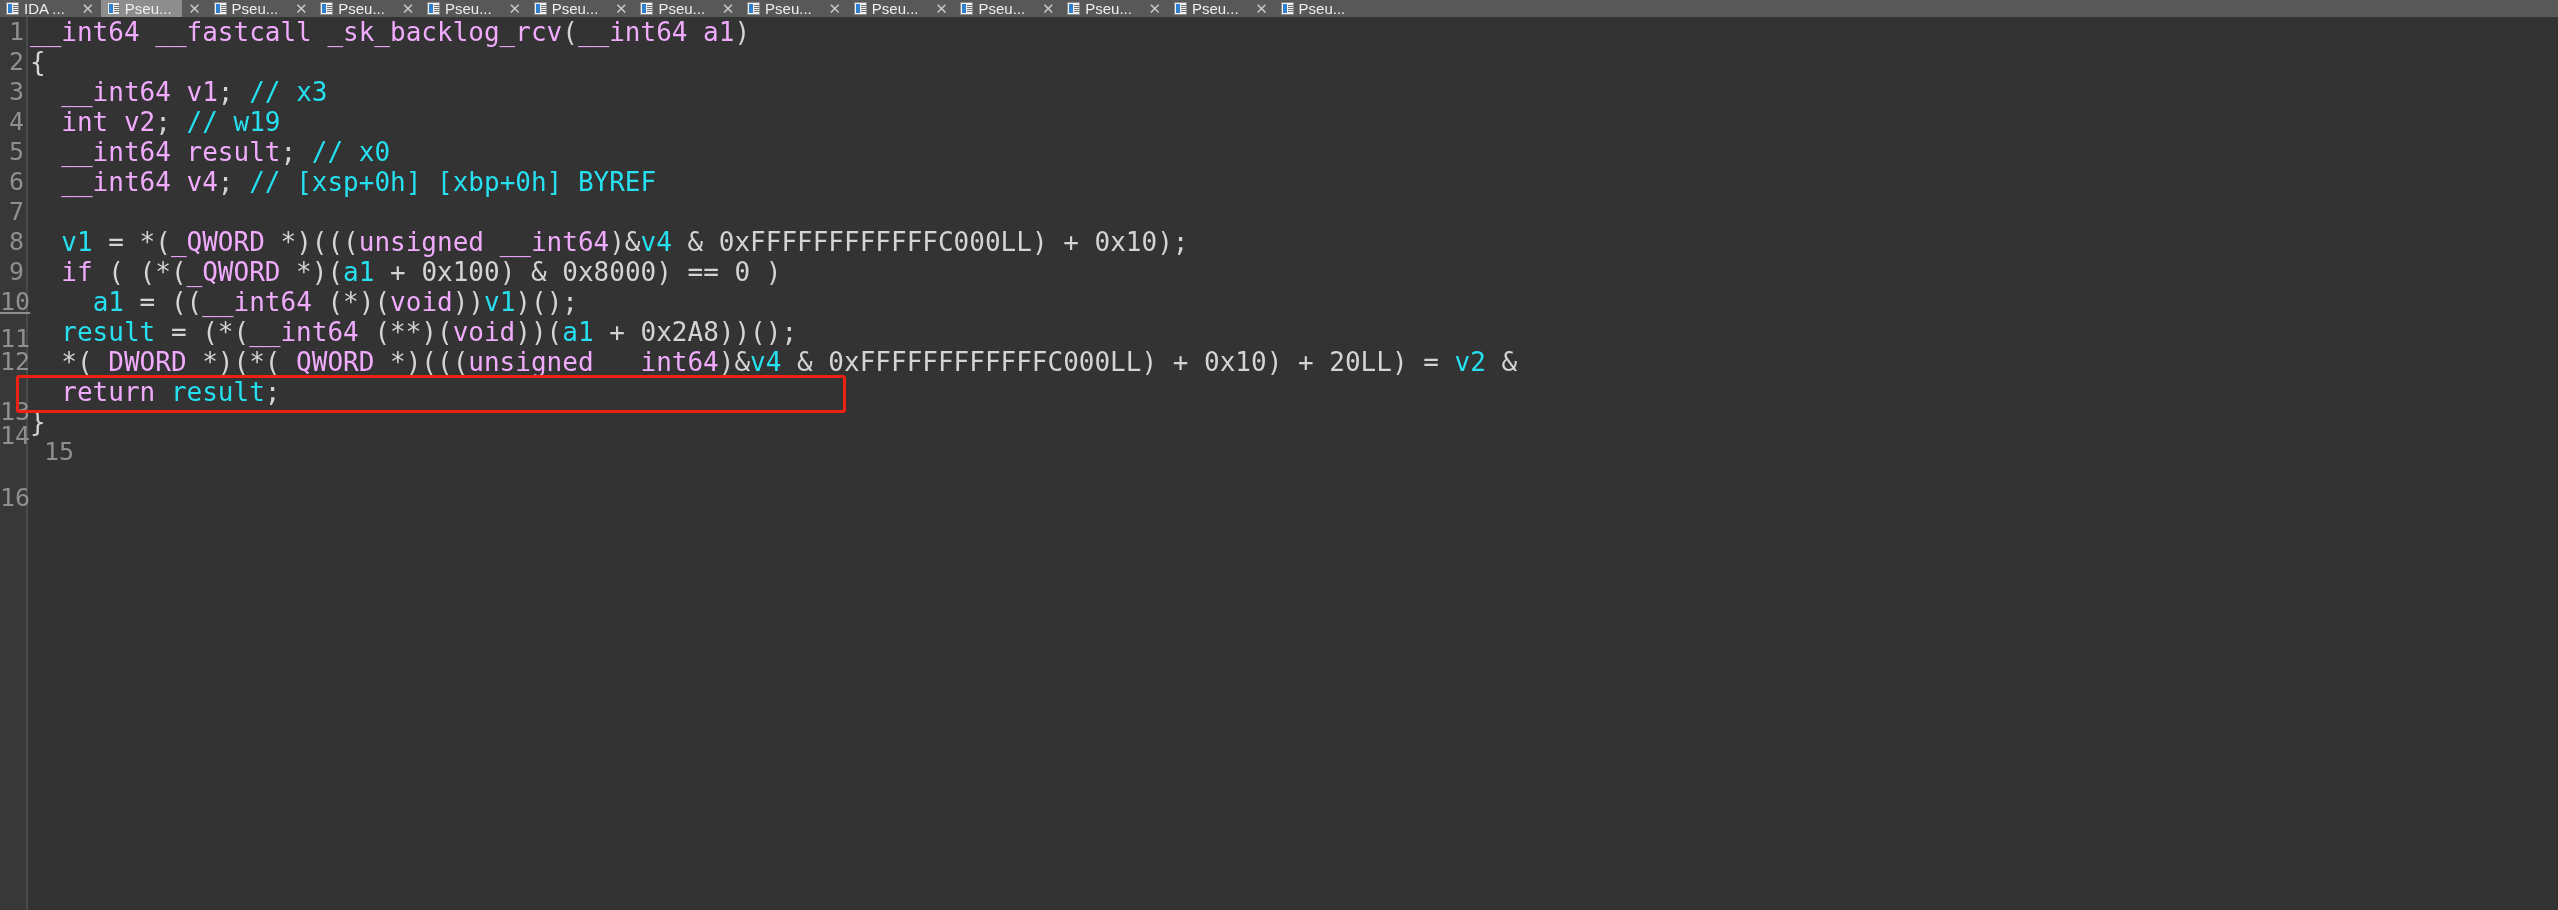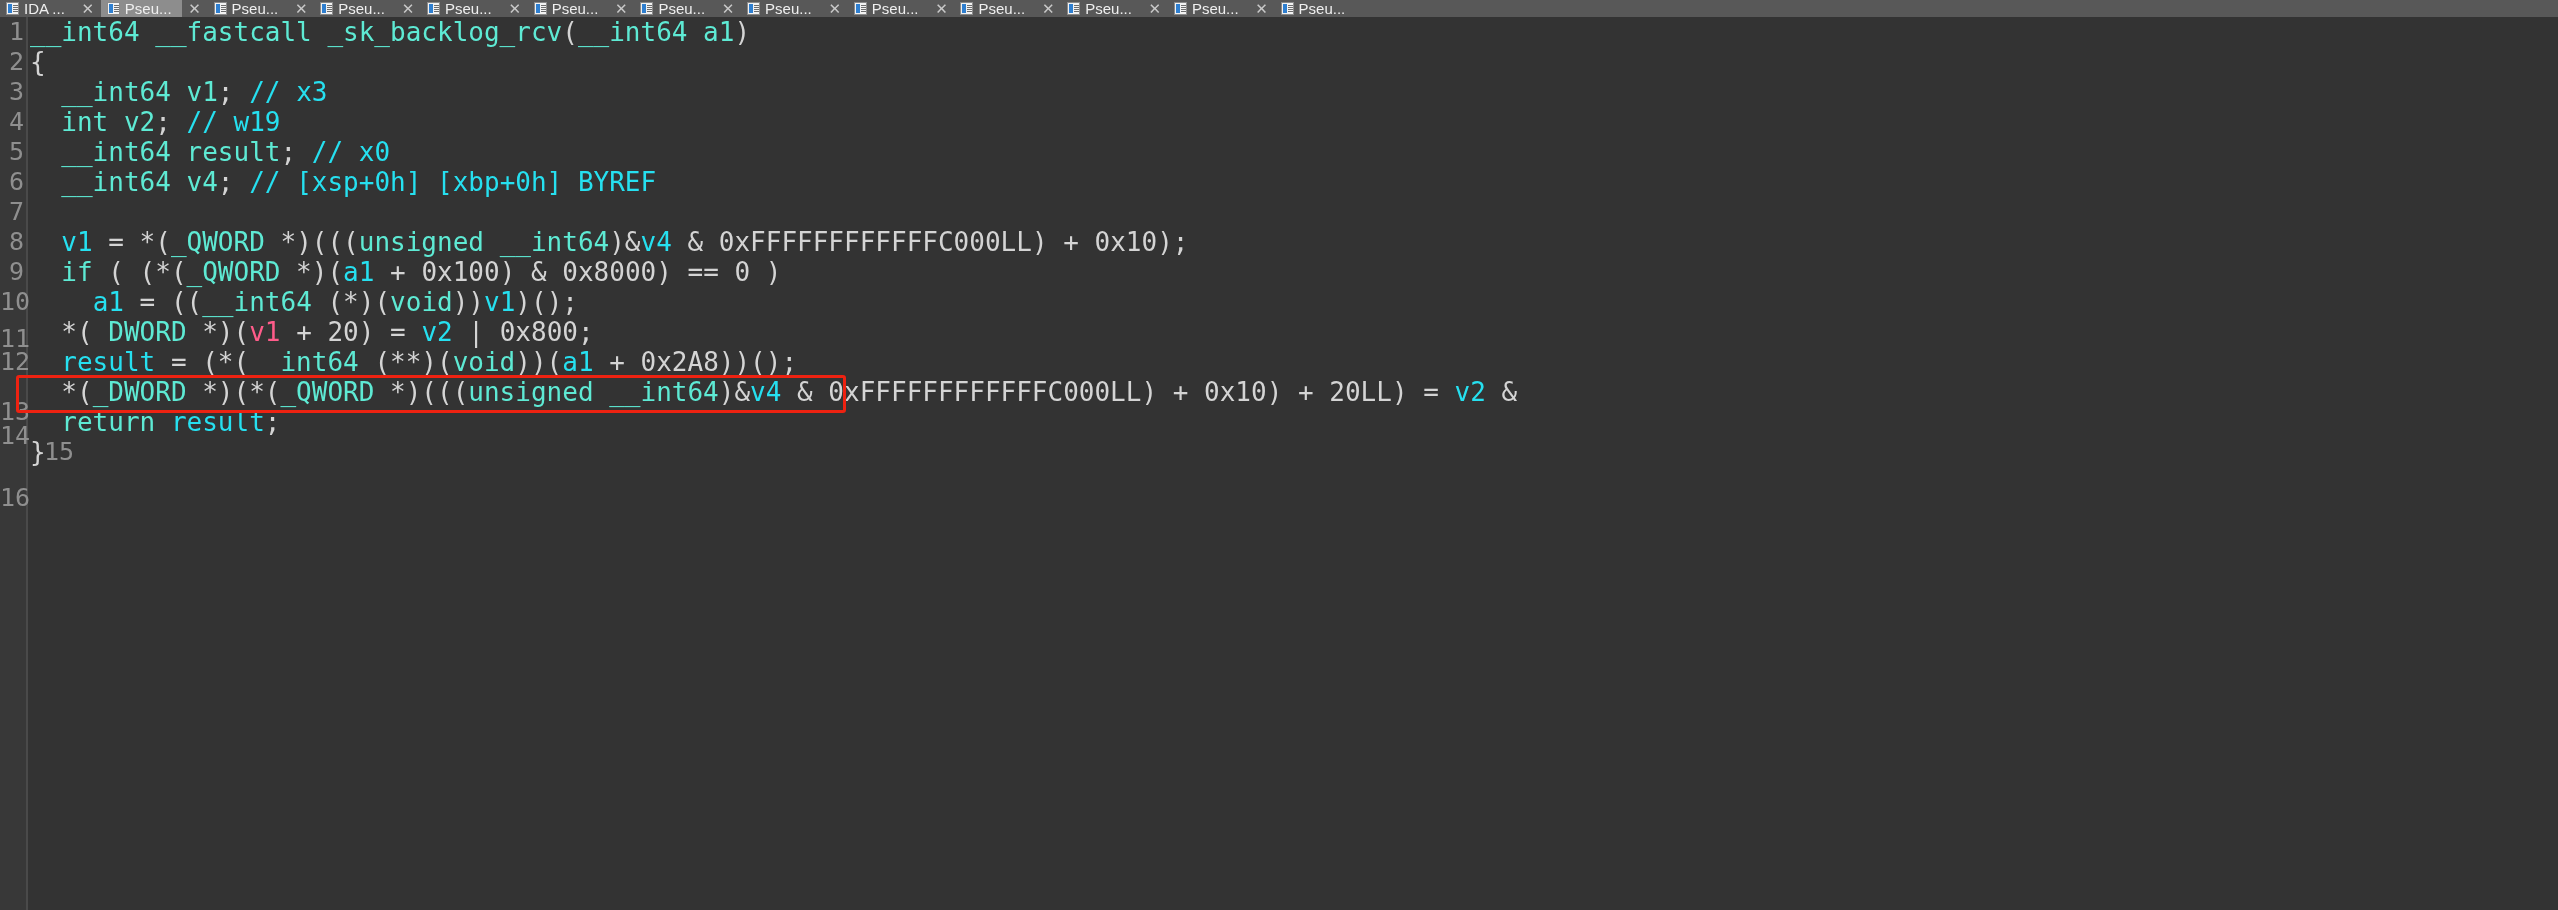--- a/index.html
+++ b/index.html
@@ -117,21 +117,21 @@
     left: 0;
     width: 24px;
     height: 30px;
     line-height: 30px;
     text-align: right;
     color: #8f8f8f;
     font-size: 25px;
     font-family: "DejaVu Sans Mono", monospace;
   }
   
-  .kw   { color: #5eead4; text-align: right; }   
+  .kw   { color: #f0abfc; text-align: right; }   
   .pun  { color: #d4d4d4; }   
   .var  { color: #26e0f0; }   
   .cmt  { color: #26e0f0; }   
   .num  { color: #d4d4d4; }   
   .pink { color: #ff5c8a; }   
 
   
   #highlight-box {
     position: absolute;
     border: 3px solid #ee2211;
@@ -213,39 +213,38 @@
   <div id="gutter">
       <div class="lnum" style="top: 0px;">1</div>
       <div class="lnum" style="top: 30px;">2</div>
       <div class="lnum" style="top: 60px;">3</div>
       <div class="lnum" style="top: 90px;">4</div>
       <div class="lnum" style="top: 120px;">5</div>
       <div class="lnum" style="top: 150px;">6</div>
       <div class="lnum" style="top: 180px;">7</div>
       <div class="lnum" style="top: 210px;">8</div>
       <div class="lnum" style="top: 240px;">9</div>
-      <div class="lnum" style="top: 270px;">10</div>
+      <div class="lnum" style="top: 270px; text-decoration: underline;">10</div>
       <div class="lnum" style="top: 300px; margin-top: 7px;">11</div>
       <div class="lnum" style="top: 330px;">12</div>
       <div class="lnum" style="top: 380px;">13</div>
       <div class="lnum" style="top: 404px;">14</div>
       <div class="lnum" style="top: 420px; padding-left: 44px;">15</div>
       <div class="lnum" style="top: 450px; margin-top: 16px;">16</div>
     </div>
   <div id="code">
       <div class="line"><span class="kw">__int64 __fastcall _sk_backlog_rcv</span><span class="pun">(</span><span class="kw">__int64</span><span class="kw"> a1</span><span class="pun">)</span></div>
       <div class="line"><span class="pun">{</span></div>
       <div class="line"><span class="pun">  </span><span class="kw">__int64 v1</span><span class="pun">;</span><span class="pun"> </span><span class="cmt">// x3</span></div>
       <div class="line"><span class="pun">  </span><span class="kw">int v2</span><span class="pun">;</span><span class="pun"> </span><span class="cmt">// w19</span></div>
       <div class="line"><span class="pun">  </span><span class="kw">__int64 result</span><span class="pun">;</span><span class="pun"> </span><span class="cmt">// x0</span></div>
       <div class="line"><span class="pun">  </span><span class="kw">__int64 v4</span><span class="pun">;</span><span class="pun"> </span><span class="cmt">// [xsp+0h] [xbp+0h] BYREF</span></div>
       <div class="line">&nbsp;</div>
       <div class="line"><span class="pun">  </span><span class="var">v1</span><span class="pun"> = *(</span><span class="kw">_QWORD</span><span class="pun"> *)(((</span><span class="kw">unsigned __int64</span><span class="pun">)&amp;</span><span class="var">v4</span><span class="pun"> &amp; </span><span class="num">0xFFFFFFFFFFFFC000LL</span><span class="pun">) + </span><span class="num">0x10</span><span class="pun">);</span></div>
       <div class="line"><span class="pun">  </span><span class="kw">if</span><span class="pun"> ( (*(</span><span class="kw">_QWORD</span><span class="pun"> *)(</span><span class="var">a1</span><span class="pun"> + </span><span class="num">0x100</span><span class="pun">) &amp; </span><span class="num">0x8000</span><span class="pun">) == </span><span class="num">0</span><span class="pun"> )</span></div>
       <div class="line"><span class="pun">    </span><span class="var">a1</span><span class="pun"> = ((</span><span class="kw">__int64</span><span class="pun"> (*)(</span><span class="kw">void</span><span class="pun">))</span><span class="var">v1</span><span class="pun">)();</span></div>
-      <div class="line"><span class="pun">  *( </span><span class="kw">DWORD</span><span class="pun"> *)(</span><span class="pink">v1</span><span class="pun"> + </span><span class="num">20</span><span class="pun">) = </span><span class="var">v2</span><span class="pun"> | </span><span class="num">0x800</span><span class="pun">;</span></div>
       <div class="line"><span class="pun">  </span><span class="var">result</span><span class="pun"> = (*(</span><span class="kw">__int64</span><span class="pun"> (**)(</span><span class="kw">void</span><span class="pun">))(</span><span class="var">a1</span><span class="pun"> + </span><span class="num">0x2A8</span><span class="pun">))();</span></div>
       <div class="line"><span class="pun">  *(</span><span class="kw">_DWORD</span><span class="pun"> *)(*(</span><span class="kw">_QWORD</span><span class="pun"> *)(((</span><span class="kw">unsigned __int64</span><span class="pun">)&amp;</span><span class="var">v4</span><span class="pun"> &amp; </span><span class="num">0xFFFFFFFFFFFFC000LL</span><span class="pun">) + </span><span class="num">0x10</span><span class="pun">) + </span><span class="num">20LL</span><span class="pun">) = </span><span class="var">v2</span><span class="pun"> &amp;</span></div>
       <div class="line"><span class="pun">  </span><span class="kw">return</span><span class="var"> result</span><span class="pun">;</span></div>
       <div class="line"><span class="pun">}</span></div>
     </div>
   <div id="highlight-box" style="top: 358px; left: 16px; height: 32px; width: 824px; border-color: rgb(238, 34, 17);"></div>
 </div>
 
 </body></html>

